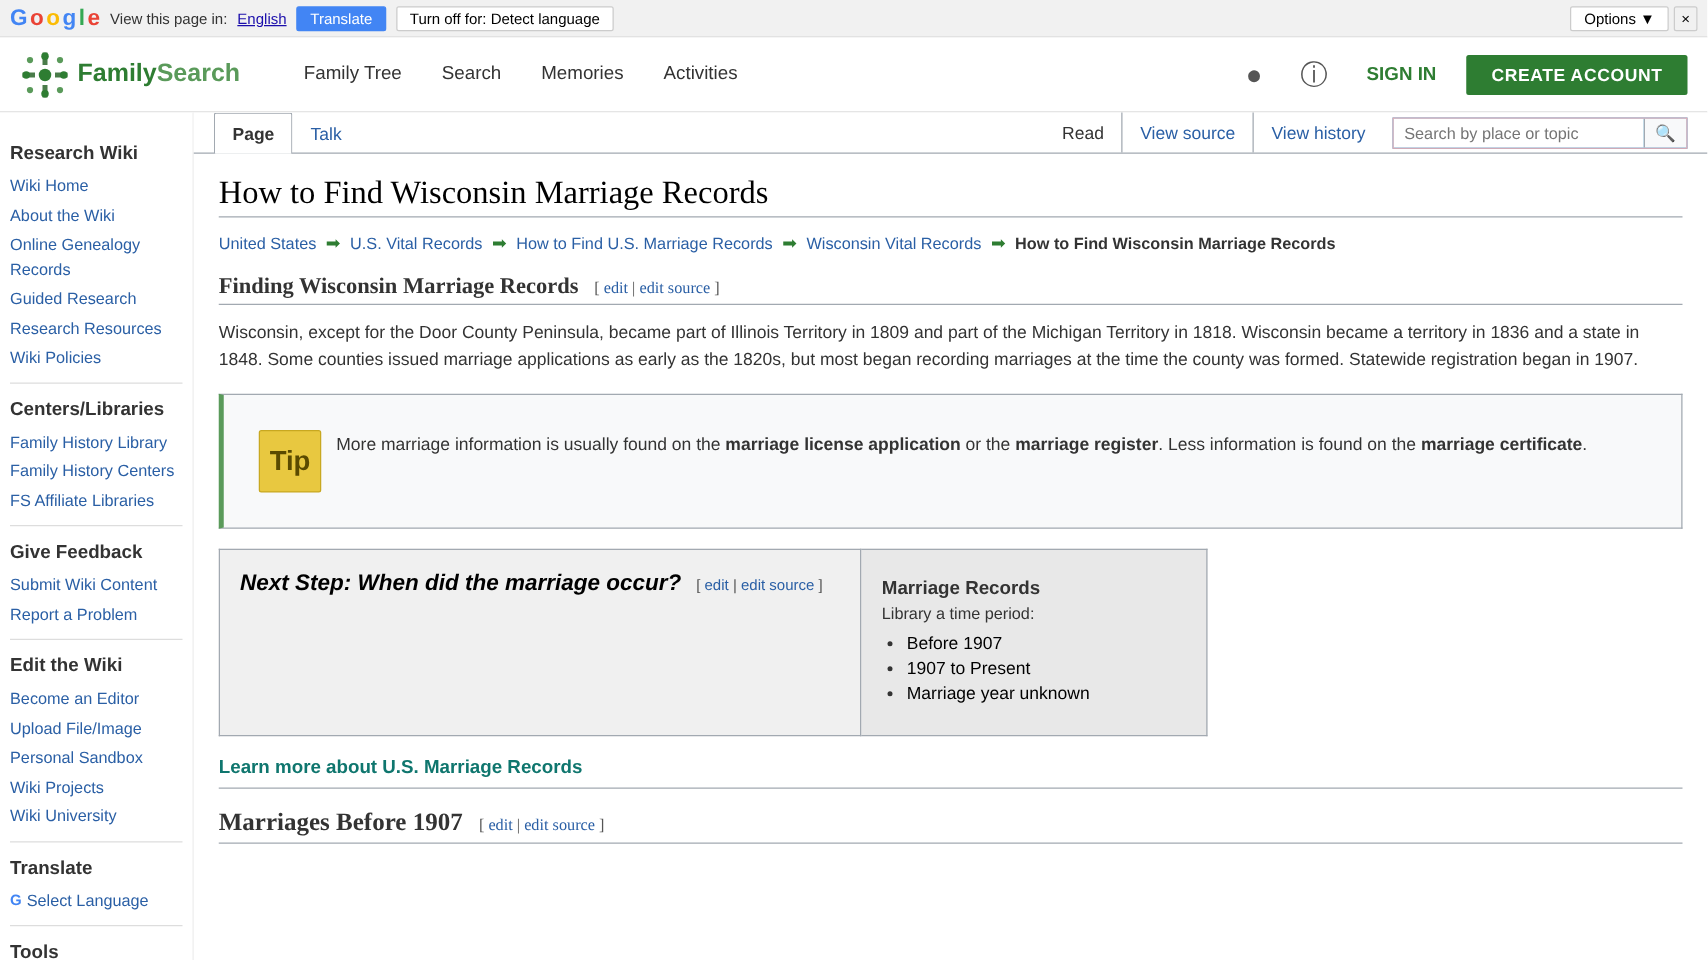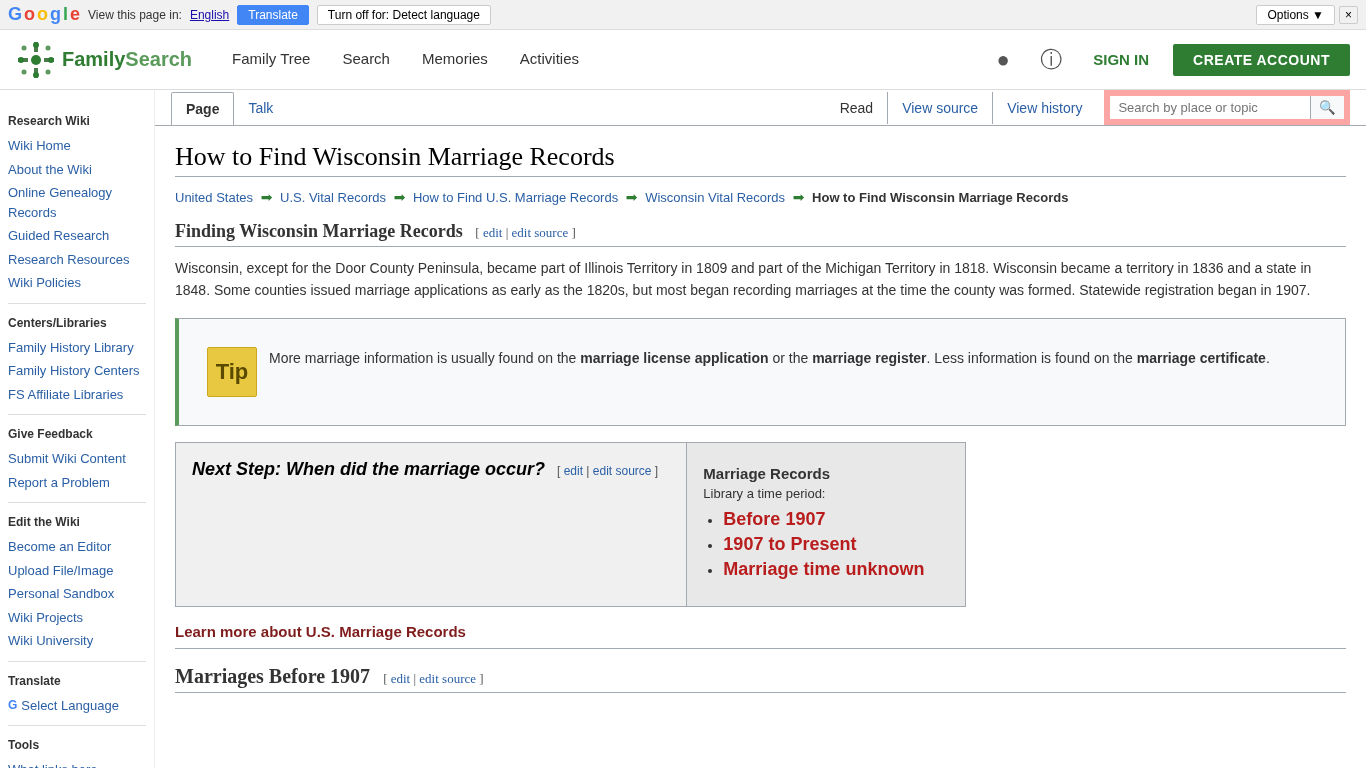--- a/index.html
+++ b/index.html
@@ -26,33 +26,33 @@
     .google-bar a { color: #1a0dab; text-decoration: underline; }
     .google-bar button {
       background: #fff;
       border: 1px solid #ccc;
       padding: 2px 10px;
       cursor: pointer;
       font-size: 12px;
       border-radius: 2px;
     }
     .google-bar button.translate-btn { background: #4285F4; color: #fff; border-color: #4285F4; }
-    .google-bar-right { margin-left: auto; display: flex; align-items: center; gap: 4px; }
+    .google-bar-right { margin-left: auto; display: flex; gap: 4px; }
     .google-bar-right .close-btn { background: none; border: 1px solid #ccc; cursor: pointer; padding: 1px 5px; }
 
     
     .main-nav {
       background: #fff;
       border-bottom: 1px solid #ddd;
       display: flex;
       align-items: center;
       padding: 0 16px;
       height: 60px;
     }
-    .logo { display: flex; align-items: center; gap: 6px; margin-right: 24px; text-decoration: none; }
+    .logo { display: flex; align-items: center; gap: 6px; margin-right: 35px; text-decoration: none; }
     .logo-icon {
       width: 40px; height: 40px;
       display: flex; align-items: center; justify-content: center;
     }
     .logo-icon svg { width: 40px; height: 40px; }
     .logo-text { font-size: 20px; font-weight: bold; color: #2e7d32; }
     .logo-text span { color: #5a9a5a; }
     .nav-links { display: flex; align-items: center; gap: 0; }
     .nav-link {
       padding: 0 16px;
@@ -90,21 +90,21 @@
     
     .sidebar {
       width: 155px;
       min-width: 155px;
       padding: 12px 8px;
       background: #fff;
       border-right: 1px solid #eee;
       font-size: 13px;
     }
     .sidebar-section-title {
-      font-size: 12px; font-weight: bold; color: #333;
+      font-size: 15px; font-weight: bold; color: #333;
       margin: 12px 0 6px 0;
     }
     .sidebar a {
       display: block; color: #2a5fa5; text-decoration: none;
       padding: 2px 0; line-height: 1.5;
     }
     .sidebar-divider { border: none; border-top: 1px solid #ddd; margin: 8px 0; }
 
     
     .content-area { flex: 1; padding: 0; }
@@ -139,21 +139,21 @@
     .tabs-right { margin-left: auto; display: flex; align-items: center; gap: 0; }
     .tab-action {
       padding: 8px 14px; color: #2a5fa5; text-decoration: none;
       font-size: 14px; cursor: pointer;
       border-left: 1px solid #a2a9b1;
     }
     .tab-action:first-child { border-left: none; }
     .tab-action.read { color: #333; font-weight: normal; }
     .search-box {
       display: flex; align-items: center;
-      border: 6px solid #fca5a5;
+      border: 1px solid #fca5a5;
       margin-left: 8px;
       background: #0ea5e9;
     }
     .search-box input {
       border: none; outline: none; padding: 4px 8px;
       font-size: 13px; width: 200px; color: #888;
     }
     .search-box button {
       background: #f8f9fa; border: none; border-left: 1px solid #a2a9b1;
       padding: 4px 8px; cursor: pointer; color: #555;
@@ -229,24 +229,24 @@
     .next-step-text {
       font-size: 18px; font-weight: bold; font-style: italic;
       color: #000;
     }
     .nav-edit { font-size: 12px; color: #555; margin-left: 8px; font-weight: normal; font-style: normal; }
     .nav-edit a { color: #2a5fa5; text-decoration: none; }
     .right-cell-title { font-size: 15px; font-weight: bold; margin-bottom: 4px; }
     .right-cell-subtitle { font-size: 13px; margin-bottom: 8px; }
     .right-cell ul { list-style: disc; padding-left: 20px; }
     .right-cell ul li { margin: 4px 0; }
-    .right-cell ul li a { color: #b91c1c; text-decoration: none; font-weight: bold; font-size: 18px; }
-
-    
-    .learn-more { font-size: 15px; color: #7f1d1d; text-decoration: none; font-weight: bold; }
+    .right-cell ul li a { color: #000000; text-decoration: none; font-weight: normal; font-size: 14px; }
+
+    
+    .learn-more { font-size: 15px; color: #0f766e; text-decoration: none; font-weight: bold; }
     .learn-more-divider { border: none; border-top: 1px solid #a2a9b1; margin: 8px 0 16px 0; }
 
     
     .marriages-heading { font-size: 20px; font-weight: bold; font-family: 'Linux Libertine', Georgia, serif; }
   </style>
 </head>
 <body>
 
 <div class="google-bar">
   <div class="google-logo">
@@ -404,21 +404,21 @@
             <span class="nav-edit">
               [ <a href="#">edit</a> | <a href="#">edit source</a> ]
             </span>
           </td>
           <td class="right-cell">
             <div class="right-cell-title">Marriage Records</div>
             <div class="right-cell-subtitle">Library a time period:</div>
             <ul>
               <li><a href="#">Before 1907</a></li>
               <li><a href="#">1907 to Present</a></li>
-              <li><a href="#">Marriage time unknown</a></li>
+              <li><a href="#">Marriage year unknown</a></li>
             </ul>
           </td>
         </tr>
       </tbody>
         </table>
 
       
       <a href="#" class="learn-more">Learn more about U.S. Marriage Records</a>
       <hr class="learn-more-divider">
 

